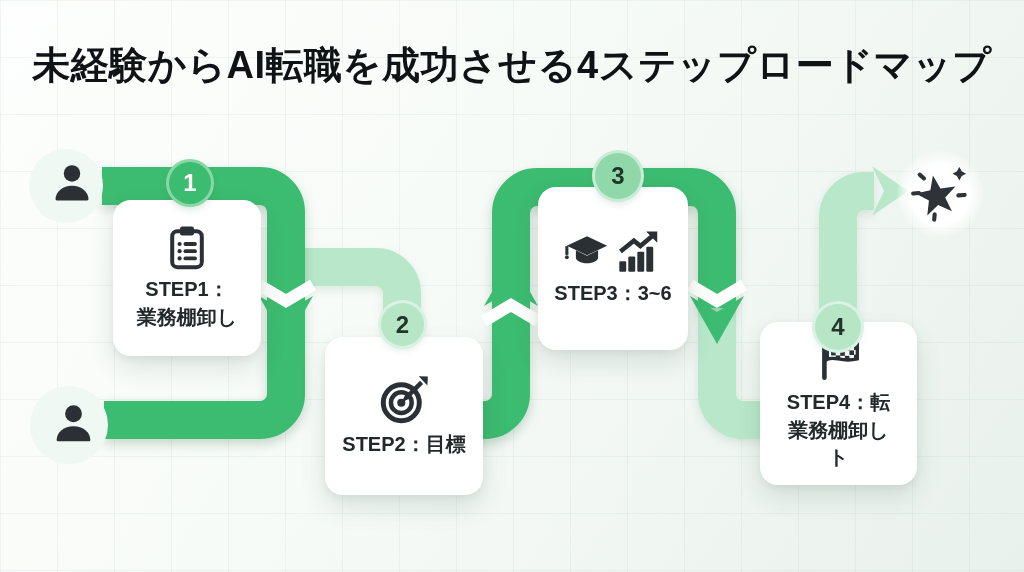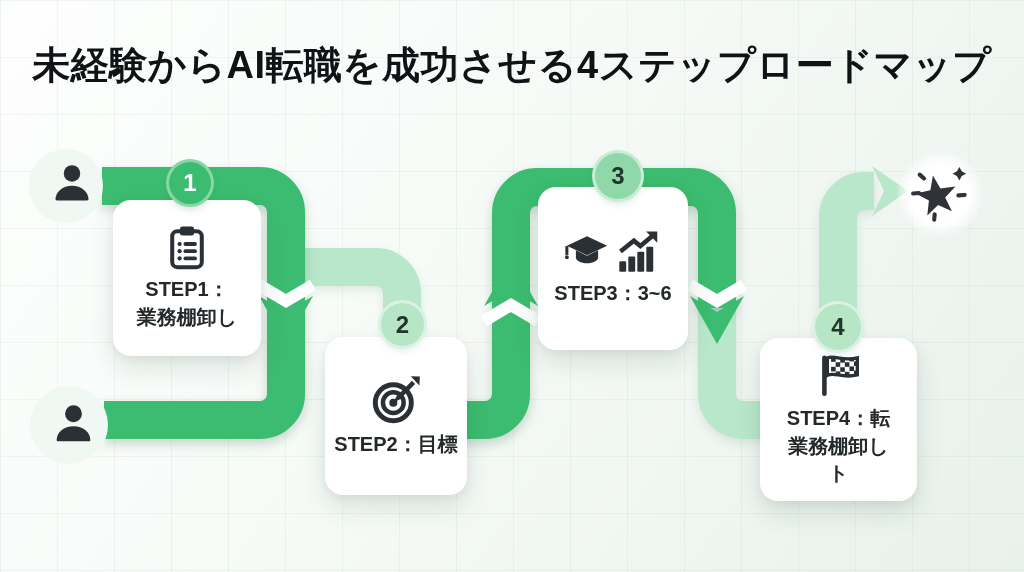--- a/index.html
+++ b/index.html
@@ -119,21 +119,21 @@
             <line x1="11.2" y1="17.2" x2="16" y2="17.2"></line>
         </g>
       </svg>
     </div>
     <div class="card-label">
       <div class="ln">STEP1：</div>
       <div class="ln">業務棚卸し</div>
     </div>
   </div>
 
-  <div class="card" style="left:325px;top:337px;width:142px;height:158px;">
+  <div class="card" style="left:325px;top:337px;width:158px;height:158px;">
     <div class="card-icons">
       <svg width="54" height="54" viewBox="0 0 24 24">
         <circle cx="10.8" cy="13.2" r="8" fill="none" stroke="#2b3035" stroke-width="2.2"></circle>
         <circle cx="10.8" cy="13.2" r="4.6" fill="none" stroke="#2b3035" stroke-width="2"></circle>
         <circle cx="10.8" cy="13.2" r="1.8" fill="#2b3035"></circle>
         <line x1="13.4" y1="10.6" x2="19.8" y2="4.2" stroke="#2b3035" stroke-width="2"></line>
         <path d="M10.9 13.1 L15.4 10.9 L13.1 8.6 Z" fill="#2b3035"></path>
         <path d="M18.6 1.4 L22.6 1.6 L22.4 5.6 L20.4 3.4 Z" fill="#2b3035"></path>
       </svg>
     </div>
@@ -159,21 +159,21 @@
         </g>
         <polyline points="1.8,11.2 8.8,5.6 12.2,8.4 18.6,3" fill="none" stroke="#2b3035" stroke-width="2.4"></polyline>
         <polygon points="15.2,0.8 21,0.8 21,6.6" fill="#2b3035"></polygon>
       </svg>
     </div>
     <div class="card-label">
       <div class="ln">STEP3：3~6</div>
     </div>
   </div>
 
-  <div class="card" style="left:760px;top:338px;width:157px;height:163px;">
+  <div class="card" style="left:760px;top:322px;width:157px;height:163px;">
     <div class="card-icons">
       <svg width="50" height="50" viewBox="0 0 24 24">
         <defs>
           <clipPath id="flagclip">
             <path d="M6.4 3.4 C10 1.6 13 5.2 20.8 3.3 L20.8 11.5 C13 13.4 10 9.8 6.4 11.7 Z"></path>
           </clipPath>
         </defs>
         <rect x="3.9" y="2.2" width="2.2" height="19.4" rx="1.1" fill="#2b3035"></rect>
         <path d="M6.4 3.4 C10 1.6 13 5.2 20.8 3.3 L20.8 11.5 C13 13.4 10 9.8 6.4 11.7 Z" fill="#ffffff" stroke="#2b3035" stroke-width="1.6"></path>
         <g fill="#2b3035" clip-path="url(#flagclip)">

